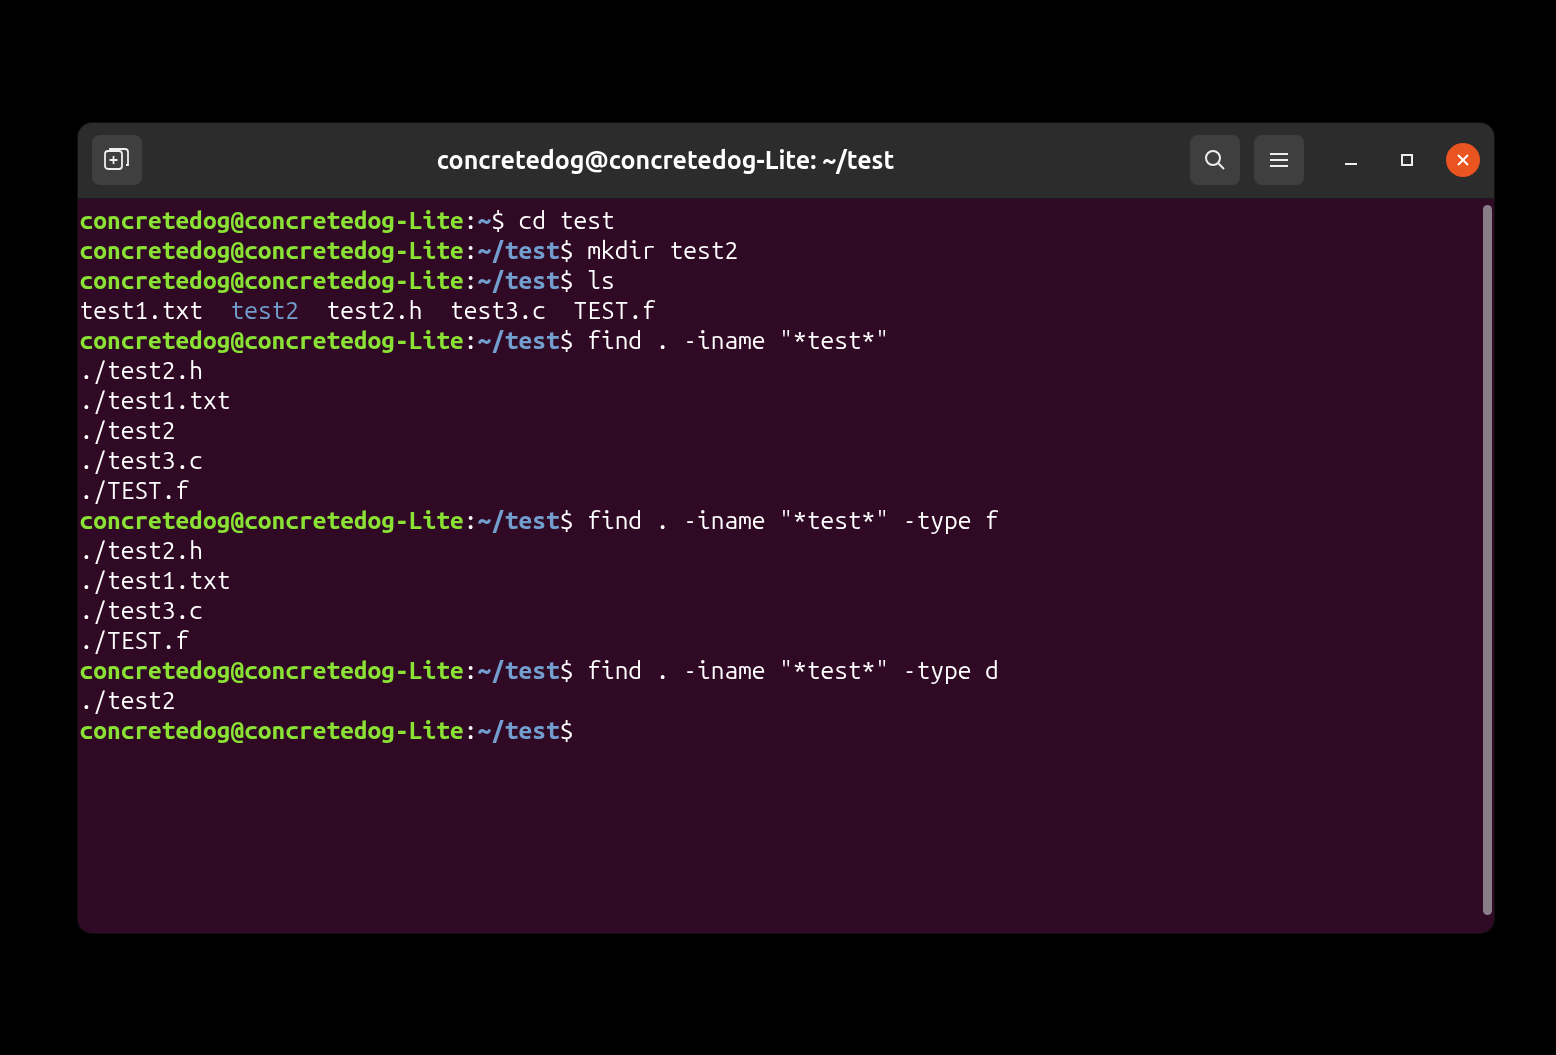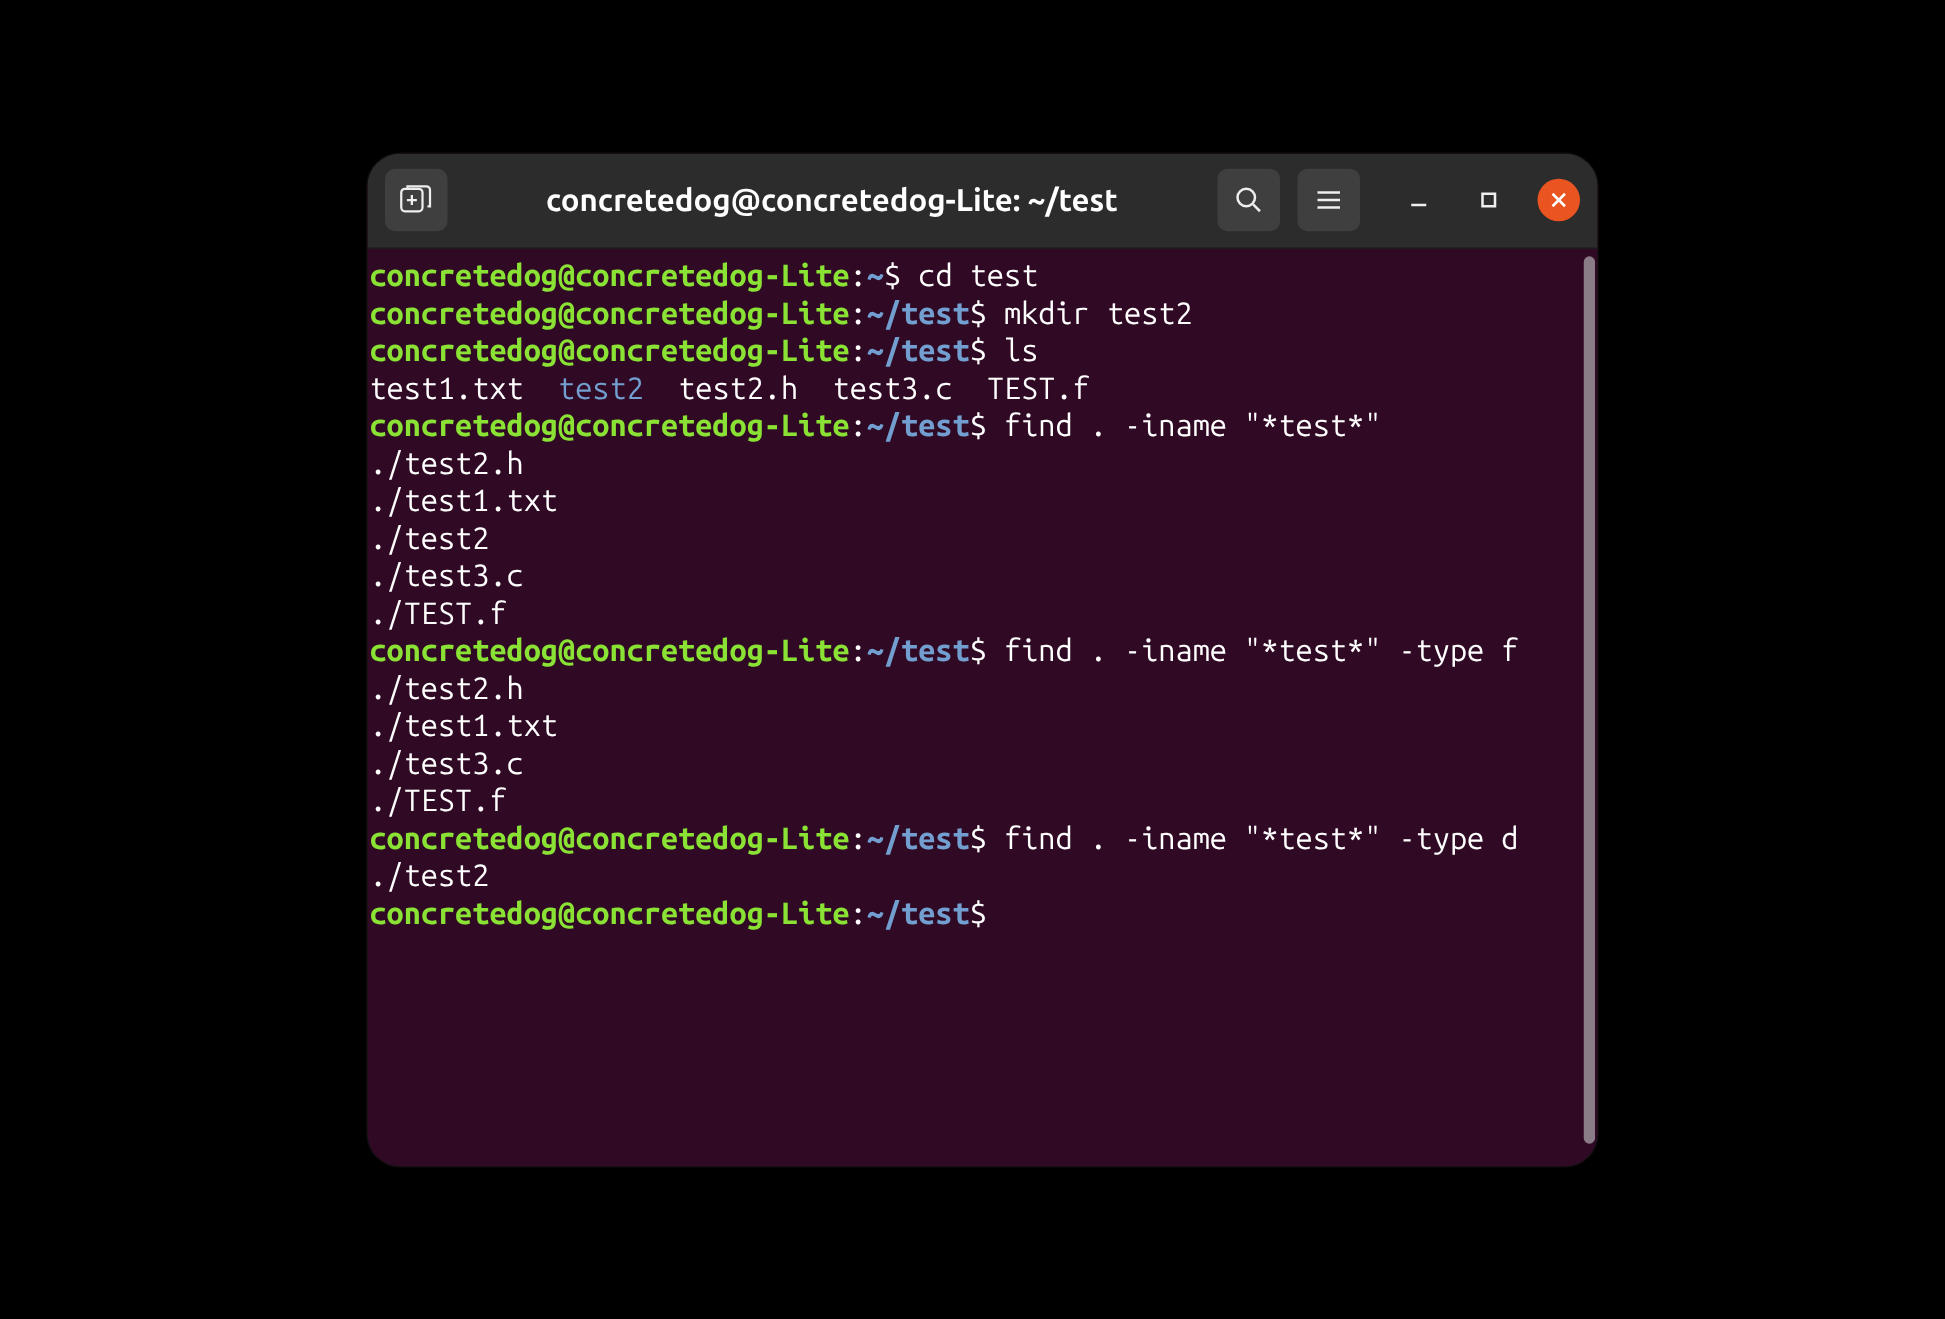--- a/index.html
+++ b/index.html
@@ -6,24 +6,24 @@
   body {
     background: #000000;
     font-family: 'Ubuntu Mono', 'DejaVu Sans Mono', Consolas, monospace;
     width: 1556px;
     height: 1055px;
     display: flex;
     justify-content: center;
     align-items: center;
   }
   .window {
-    width: 984px;
+    width: 1416px;
     height: 810px;
     background: #300a24;
-    border-radius: 26px;
+    border-radius: 14px;
     display: flex;
     flex-direction: column;
     overflow: hidden;
     box-shadow: 0 0 0 1px rgba(255,255,255,0.06);
     margin-left: 15px;
   }
   .titlebar {
     height: 76px;
     background: #2c2c2c;
     display: flex;

